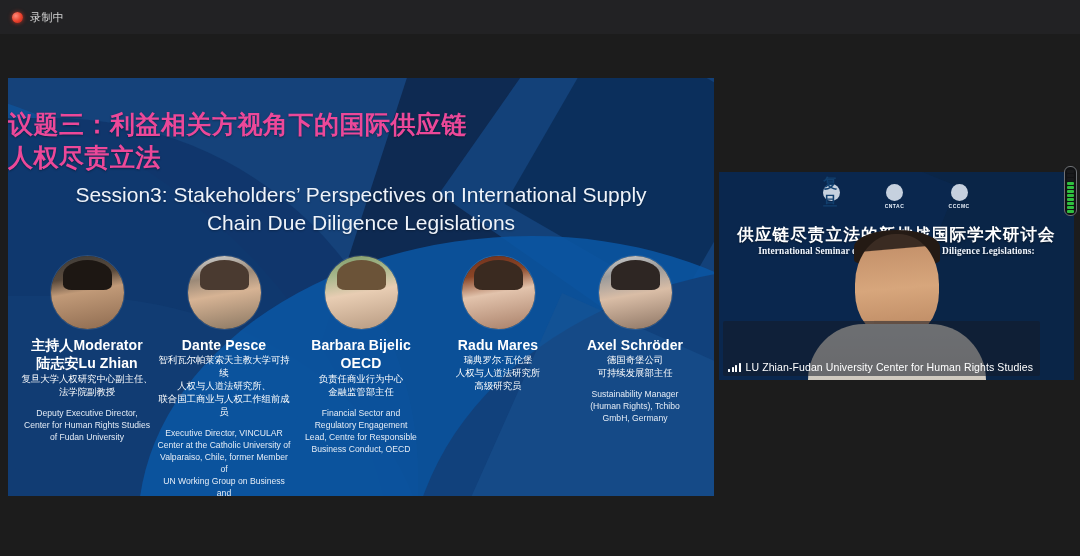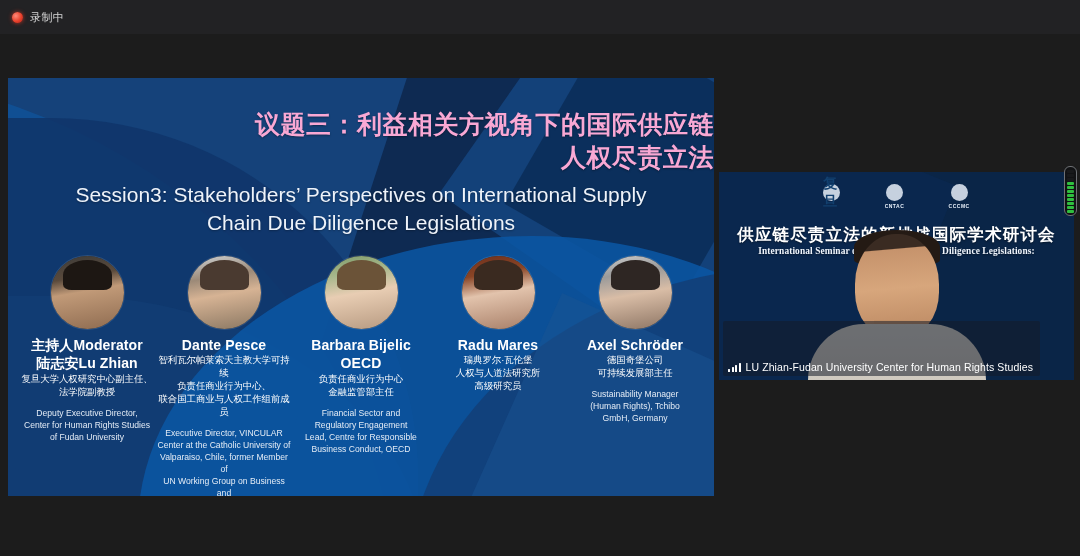--- a/index.html
+++ b/index.html
@@ -60,21 +60,21 @@
   .g7 { left:400px; bottom:-330px; width:700px; height:560px;
         background:#12407a; border-radius:60% 46% 0 0; opacity:.95; }
   .g9 { left:-140px; bottom:-240px; width:560px; height:440px;
         background:#123d74; border-radius:0 64% 0 0; opacity:.8; }
   .g10 { right:-50px; bottom:-70px; width:260px; height:230px;
          background:#1a5392; transform:rotate(24deg); opacity:.5; }
 
   .slide-inner { position:relative; z-index:5; width:100%; height:100%; }
 
   .slide-title-cn {
-    text-align:right; color:#f9a8d4;
+    text-align:left; color:#ec4899;
     font-weight:bold; font-size:25px; line-height:1.30;
     letter-spacing:.5px;
     padding-top:30px;
     text-shadow:0 1px 2px rgba(0,0,0,.35);
   }
   .slide-title-en {
     text-align:center; color:#eef3fa;
     font-size:21px; line-height:1.33; font-weight:400;
     margin-top:8px;
     text-shadow:0 1px 2px rgba(0,0,0,.3);
@@ -266,21 +266,21 @@
             </div>
           </div>
           <div class="speaker">
             <div class="portrait">
               <div class="ph" style="background: linear-gradient(170deg, rgb(207, 211, 214) 0%, rgb(156, 138, 120) 30%, rgb(214, 179, 148) 52%, rgb(138, 119, 98) 100%);"></div>
               <div style="position: absolute; left: 12px; top: 4px; width: 49px; height: 30px; border-radius: 50% 50% 18% 18%; background: rgb(74, 58, 48);"></div>
             </div>
             <div class="sp-name">Dante Pesce</div>
             <div class="sp-cn">
               <div>智利瓦尔帕莱索天主教大学可持续</div>
-              <div>负责任商业行为中心、</div>
+              <div>人权与人道法研究所、</div>
               <div>联合国工商业与人权工作组前成员</div>
             </div>
             <div class="sp-en">
               <div>Executive Director, VINCULAR</div>
               <div>Center at the Catholic University of</div>
               <div>Valparaiso, Chile, former Member of</div>
               <div>UN Working Group on Business and</div>
               <div>Human Rights</div>
             </div>
           </div>

